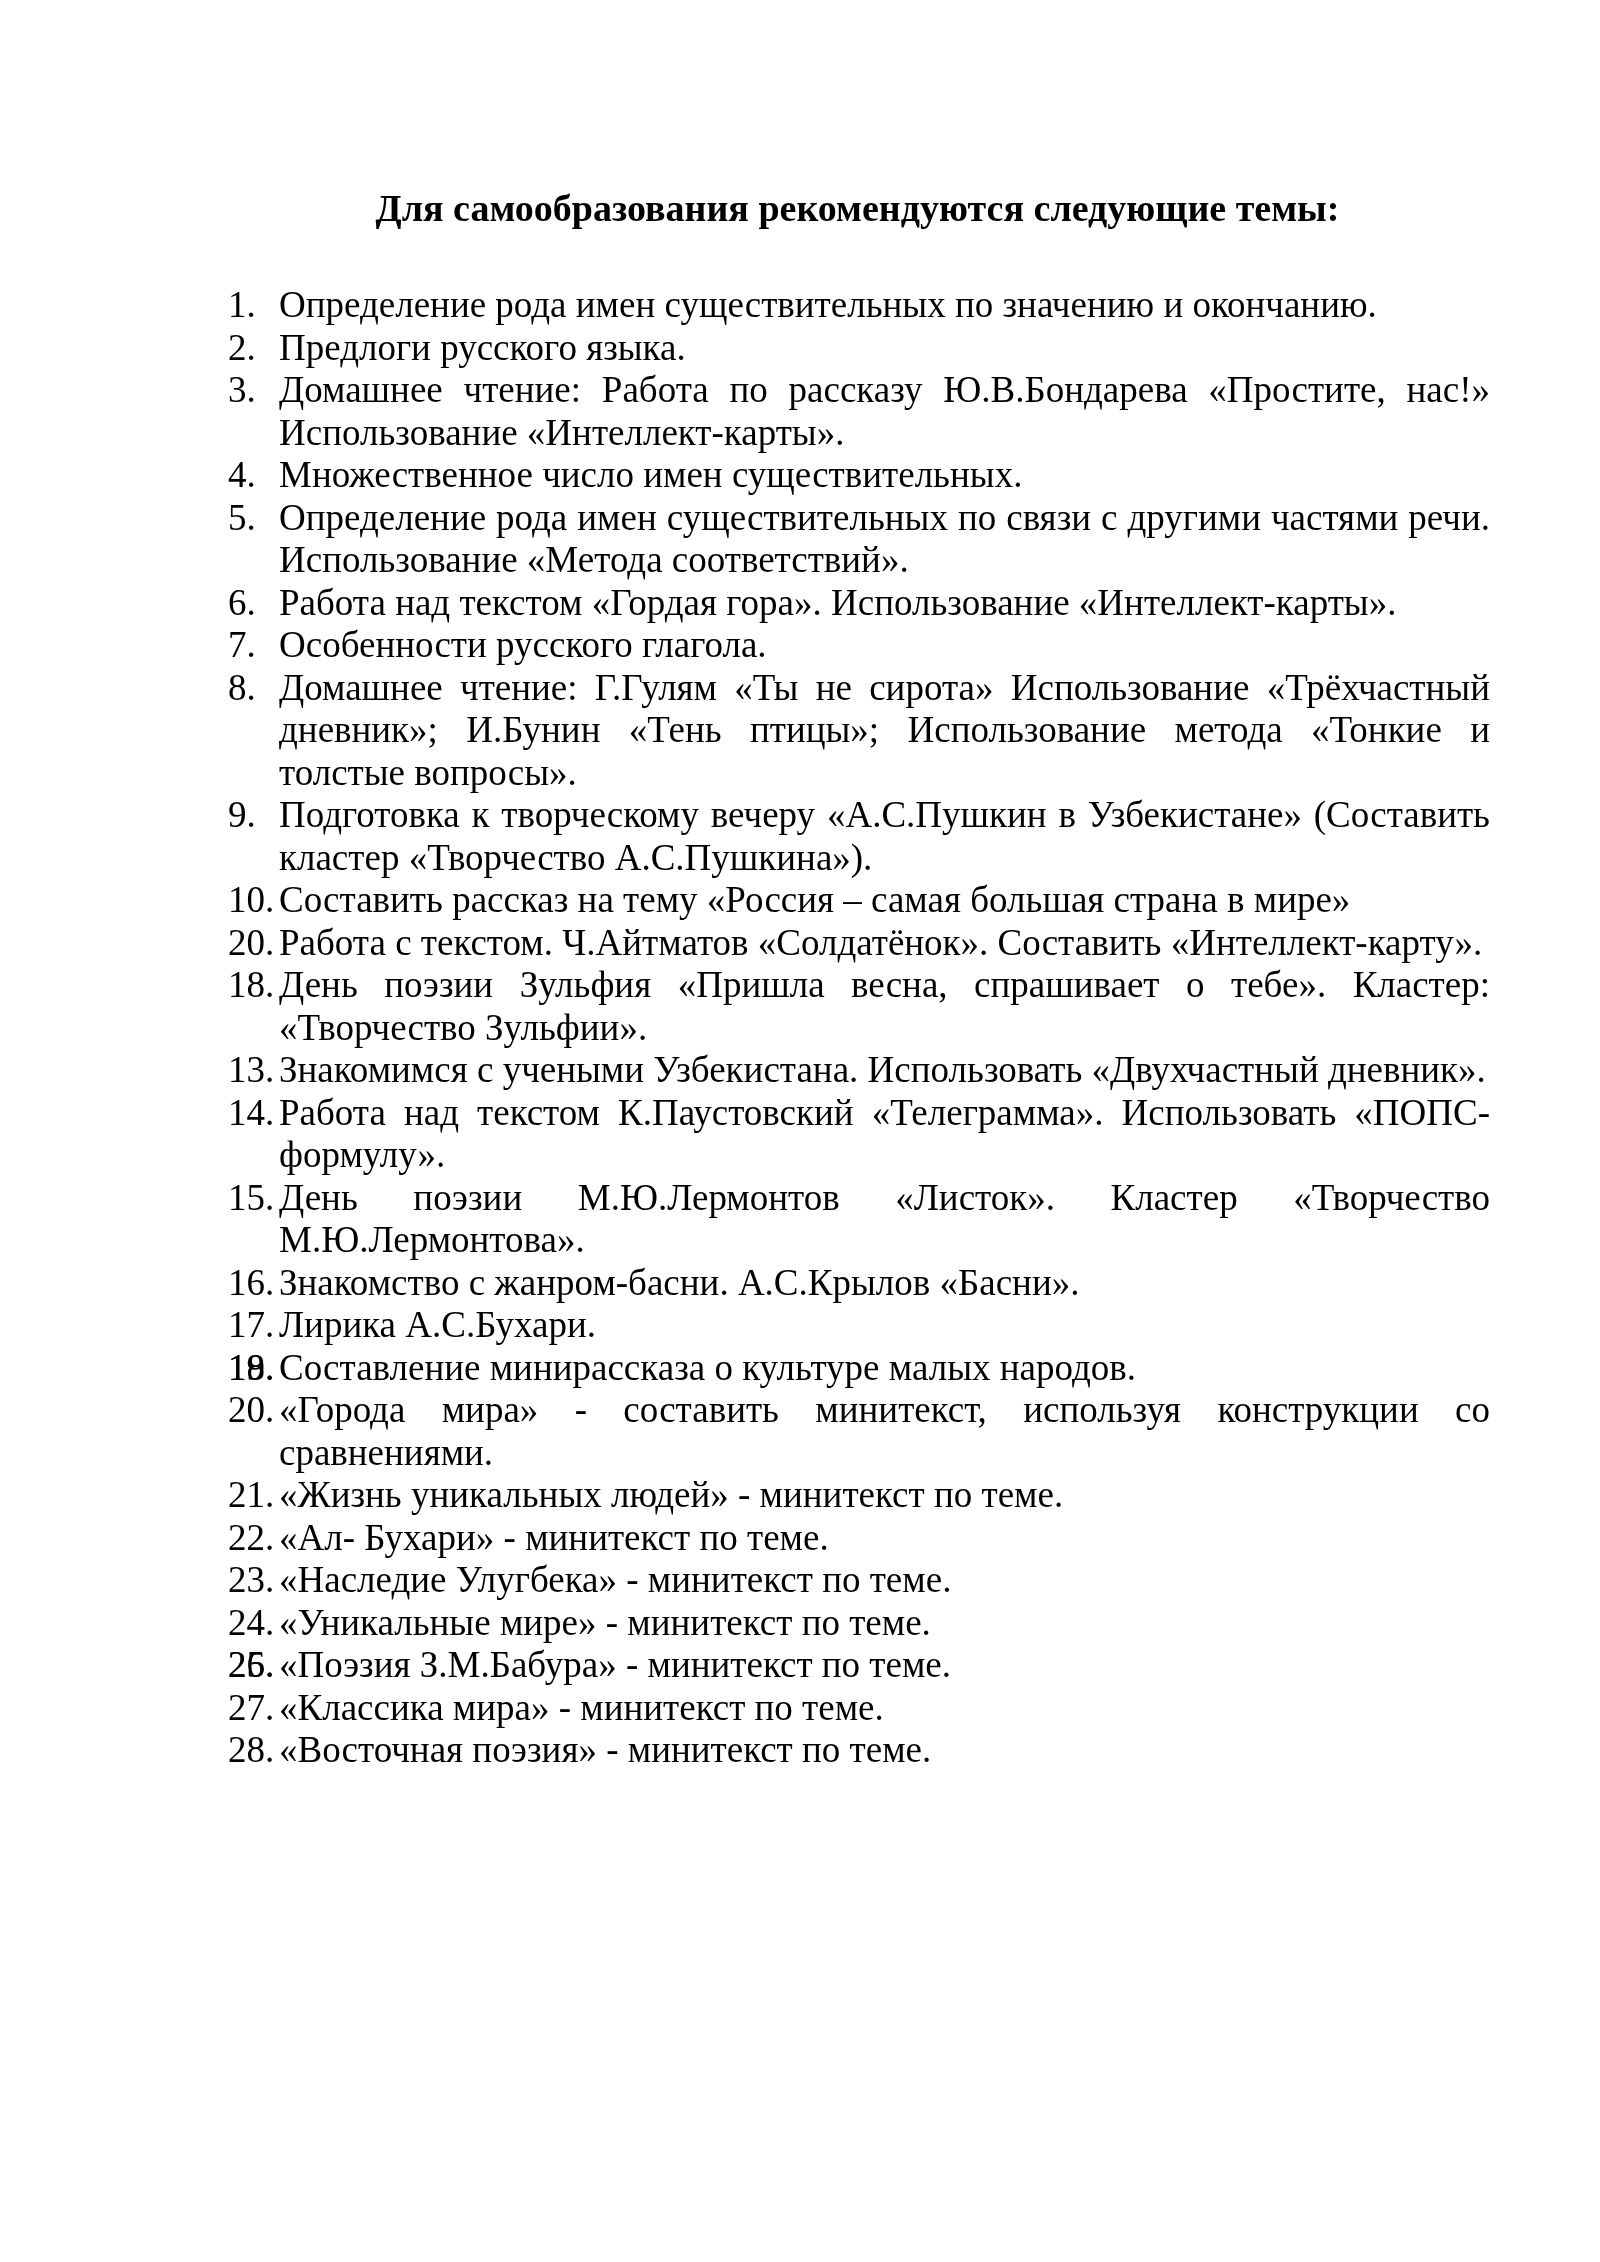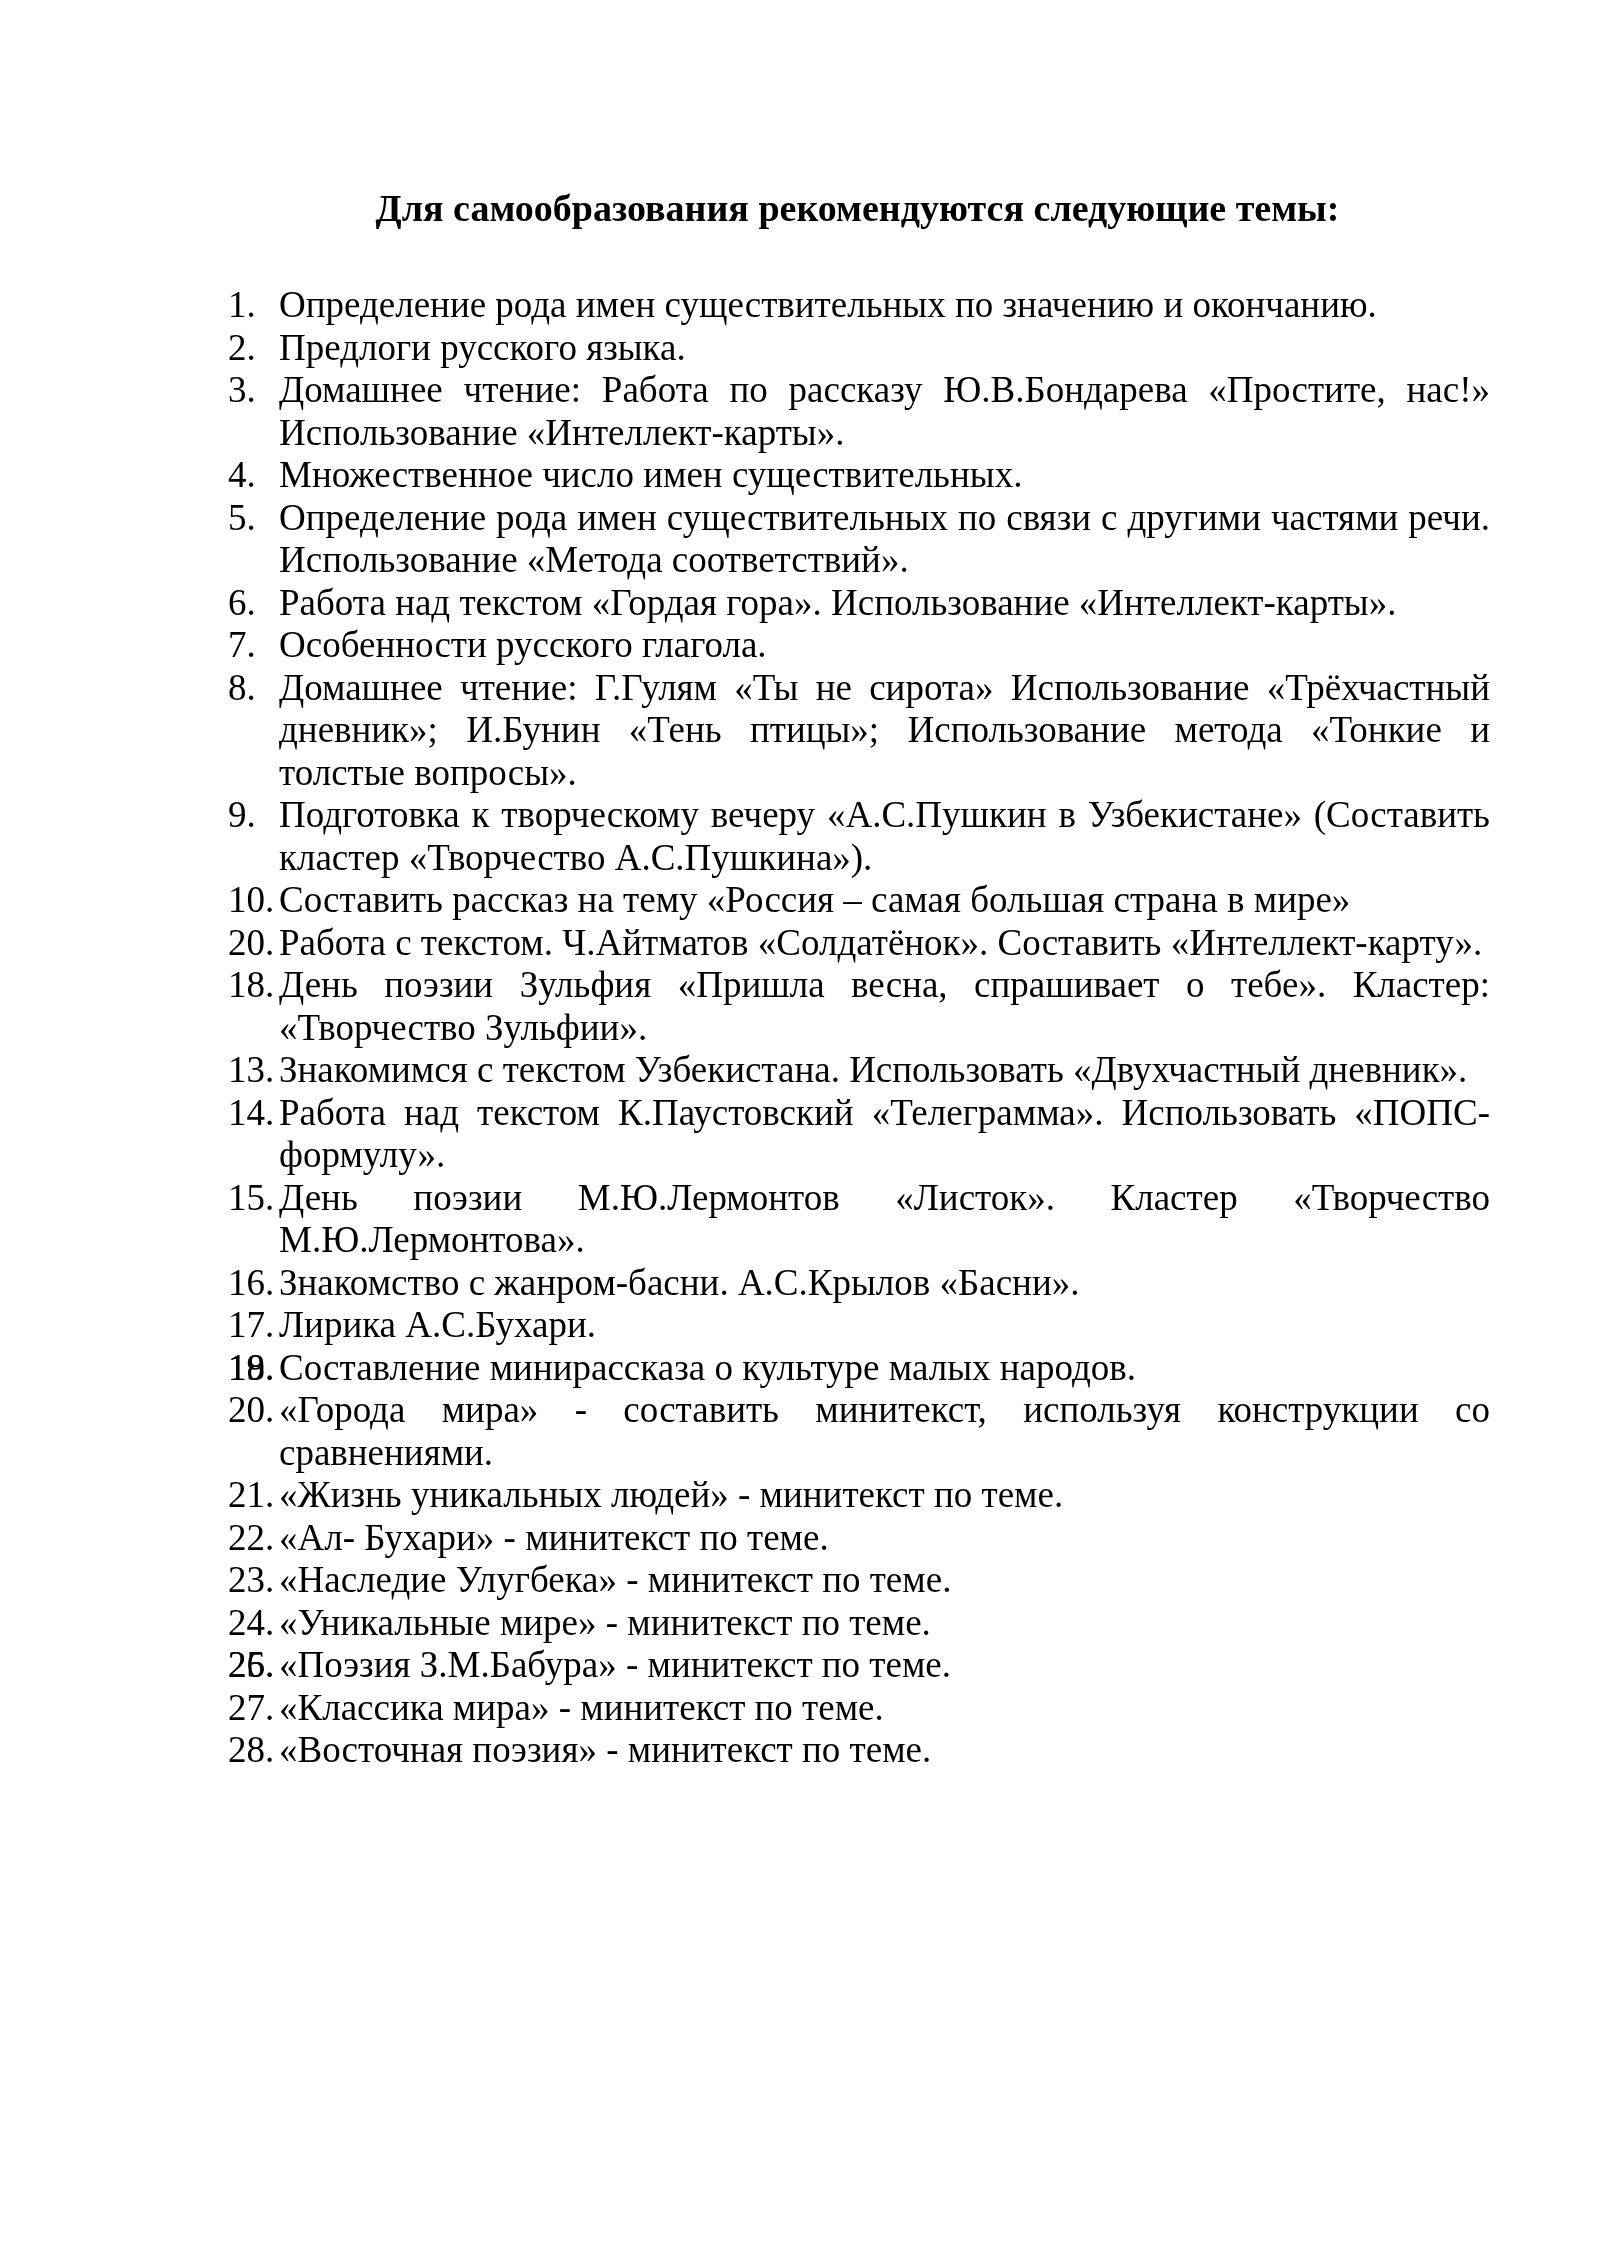--- a/index.html
+++ b/index.html
@@ -118,21 +118,21 @@
     <span class="txt">Работа с текстом. Ч.Айтматов «Солдатёнок». Составить «Интеллект-карту».</span>
   </li>
 
   <li class="topic">
     <span class="num">18.</span>
     <span class="txt">День поэзии Зульфия «Пришла весна, спрашивает о тебе». Кластер: «Творчество Зульфии».</span>
   </li>
 
   <li class="topic">
     <span class="num">13.</span>
-    <span class="txt">Знакомимся с текстом Узбекистана. Использовать «Двухчастный дневник».</span>
+    <span class="txt">Знакомимся с учеными Узбекистана. Использовать «Двухчастный дневник».</span>
   </li>
 
   <li class="topic">
     <span class="num">14.</span>
     <span class="txt">Работа над текстом К.Паустовский «Телеграмма». Использовать «ПОПС-формулу».</span>
   </li>
 
   <li class="topic">
     <span class="num">15.</span>
     <span class="txt">День поэзии М.Ю.Лермонтов «Листок». Кластер «Творчество М.Ю.Лермонтова».</span>

